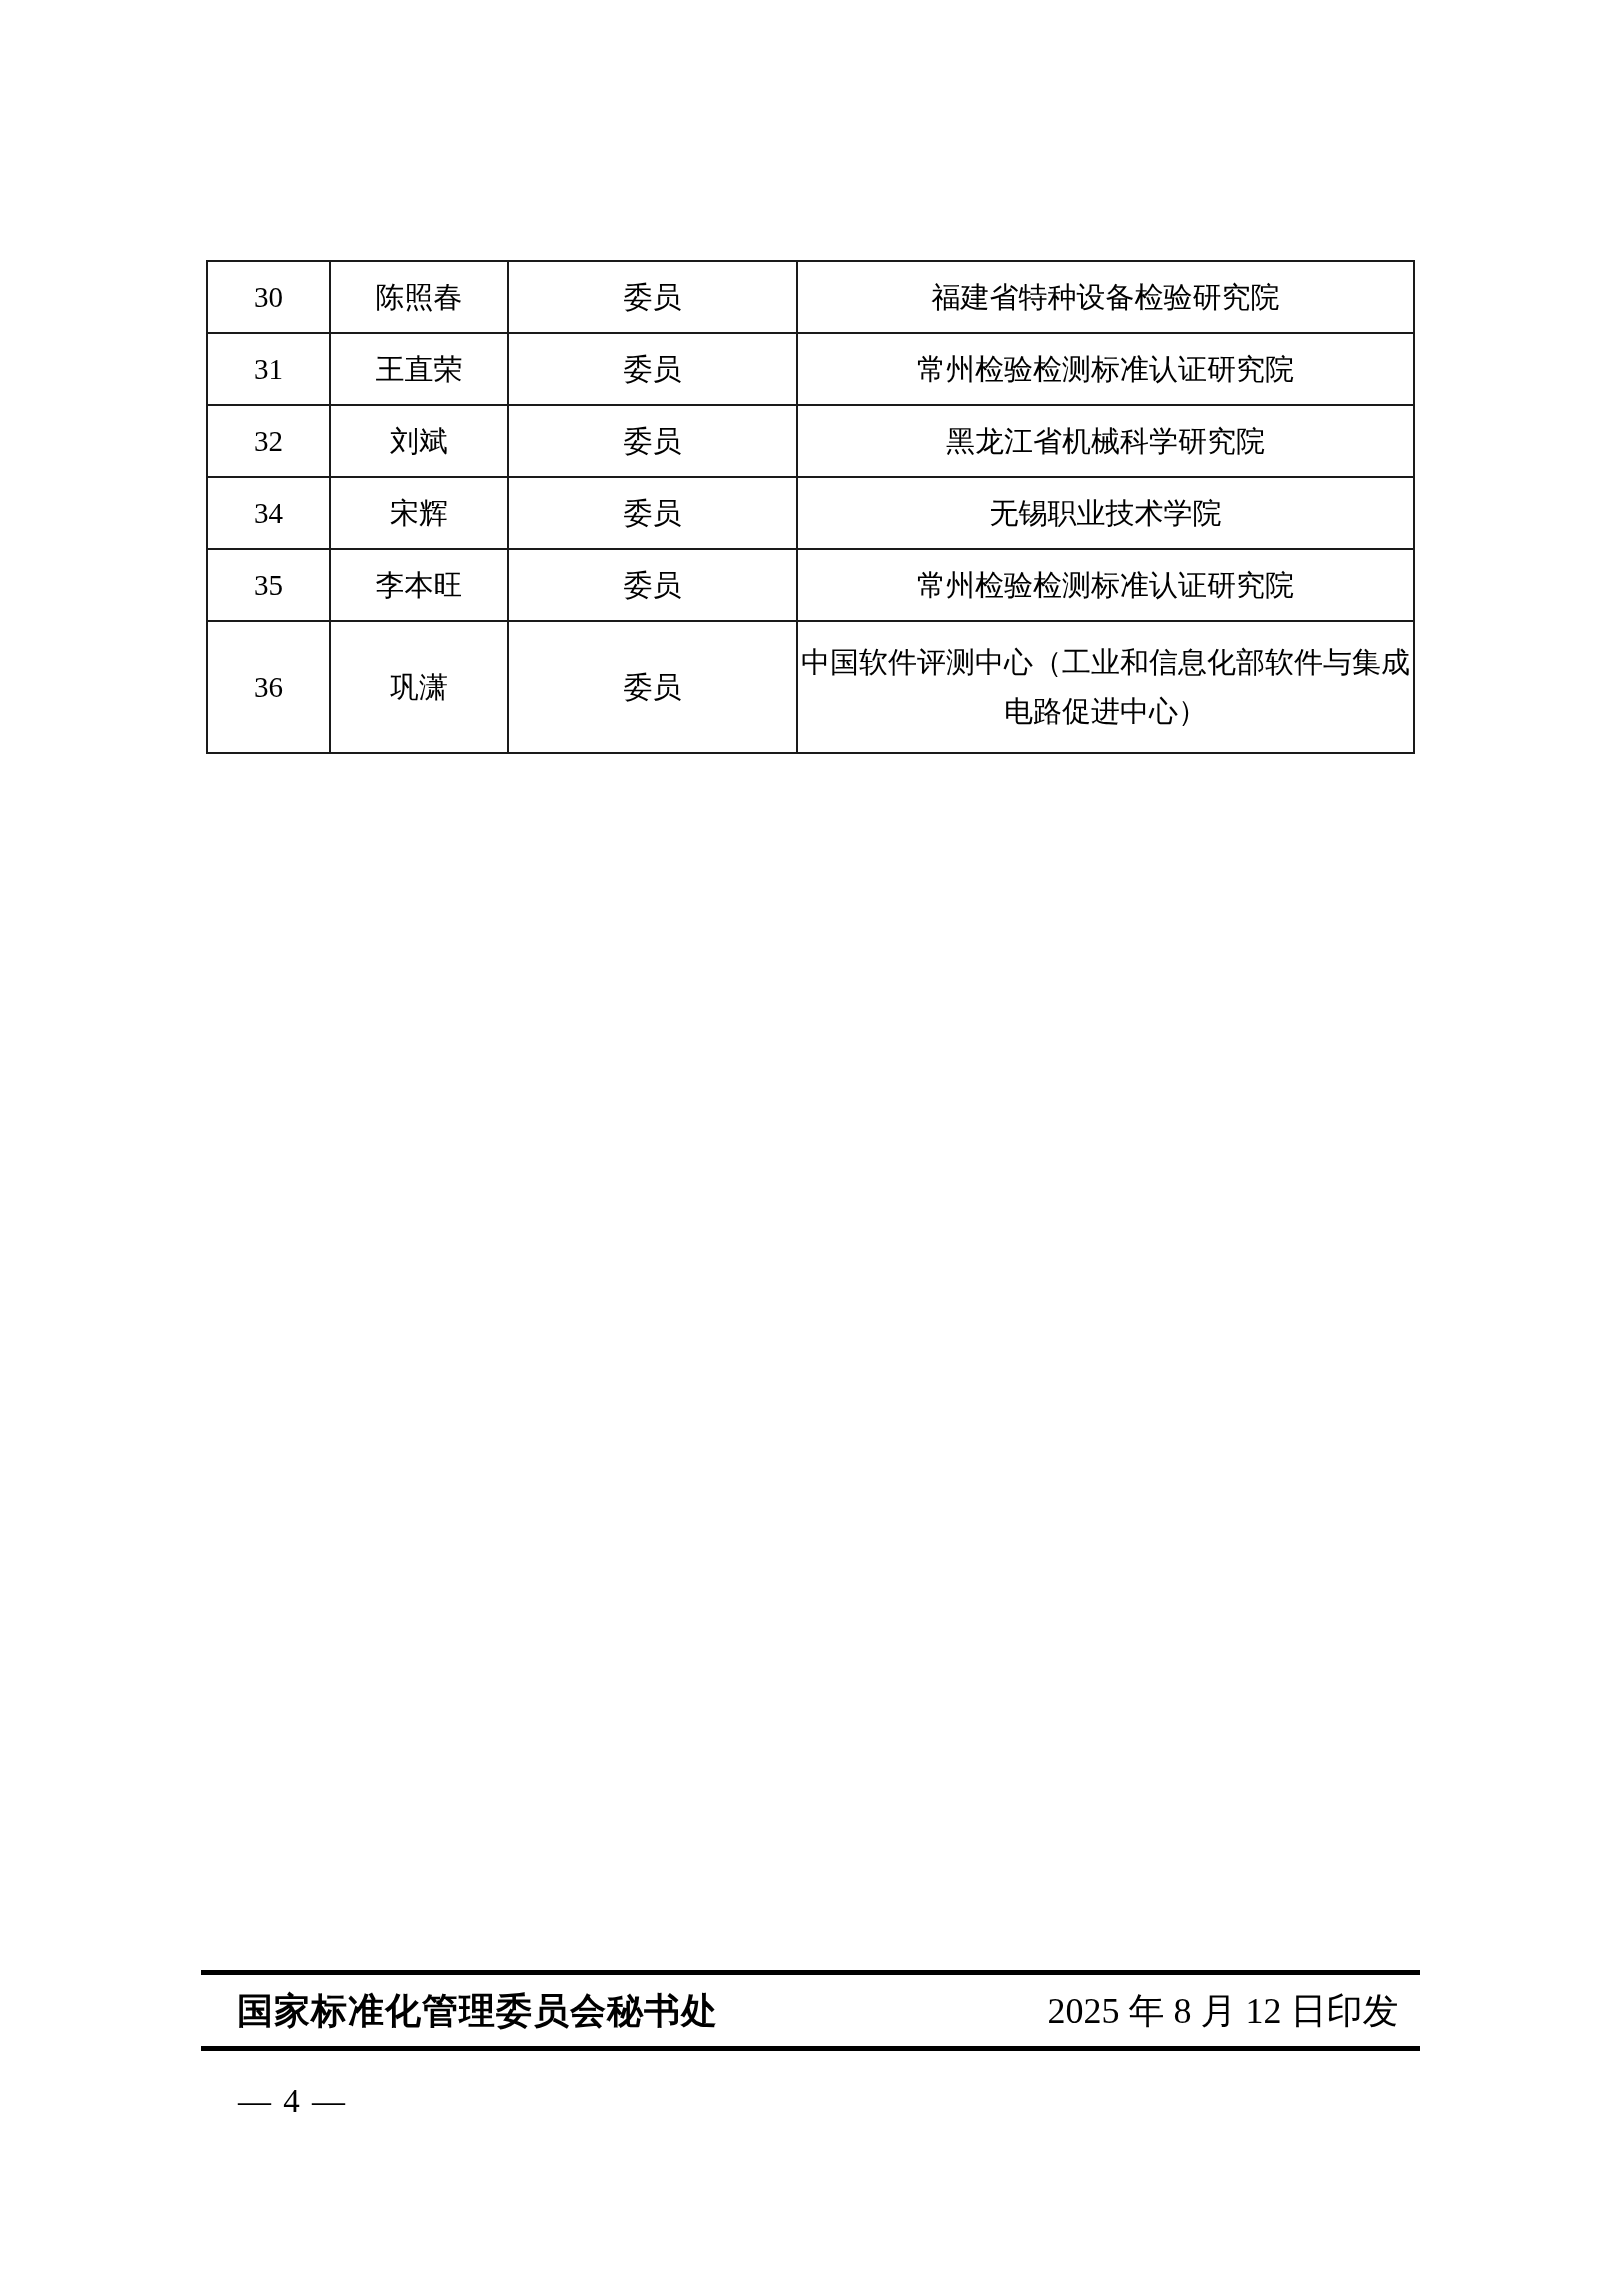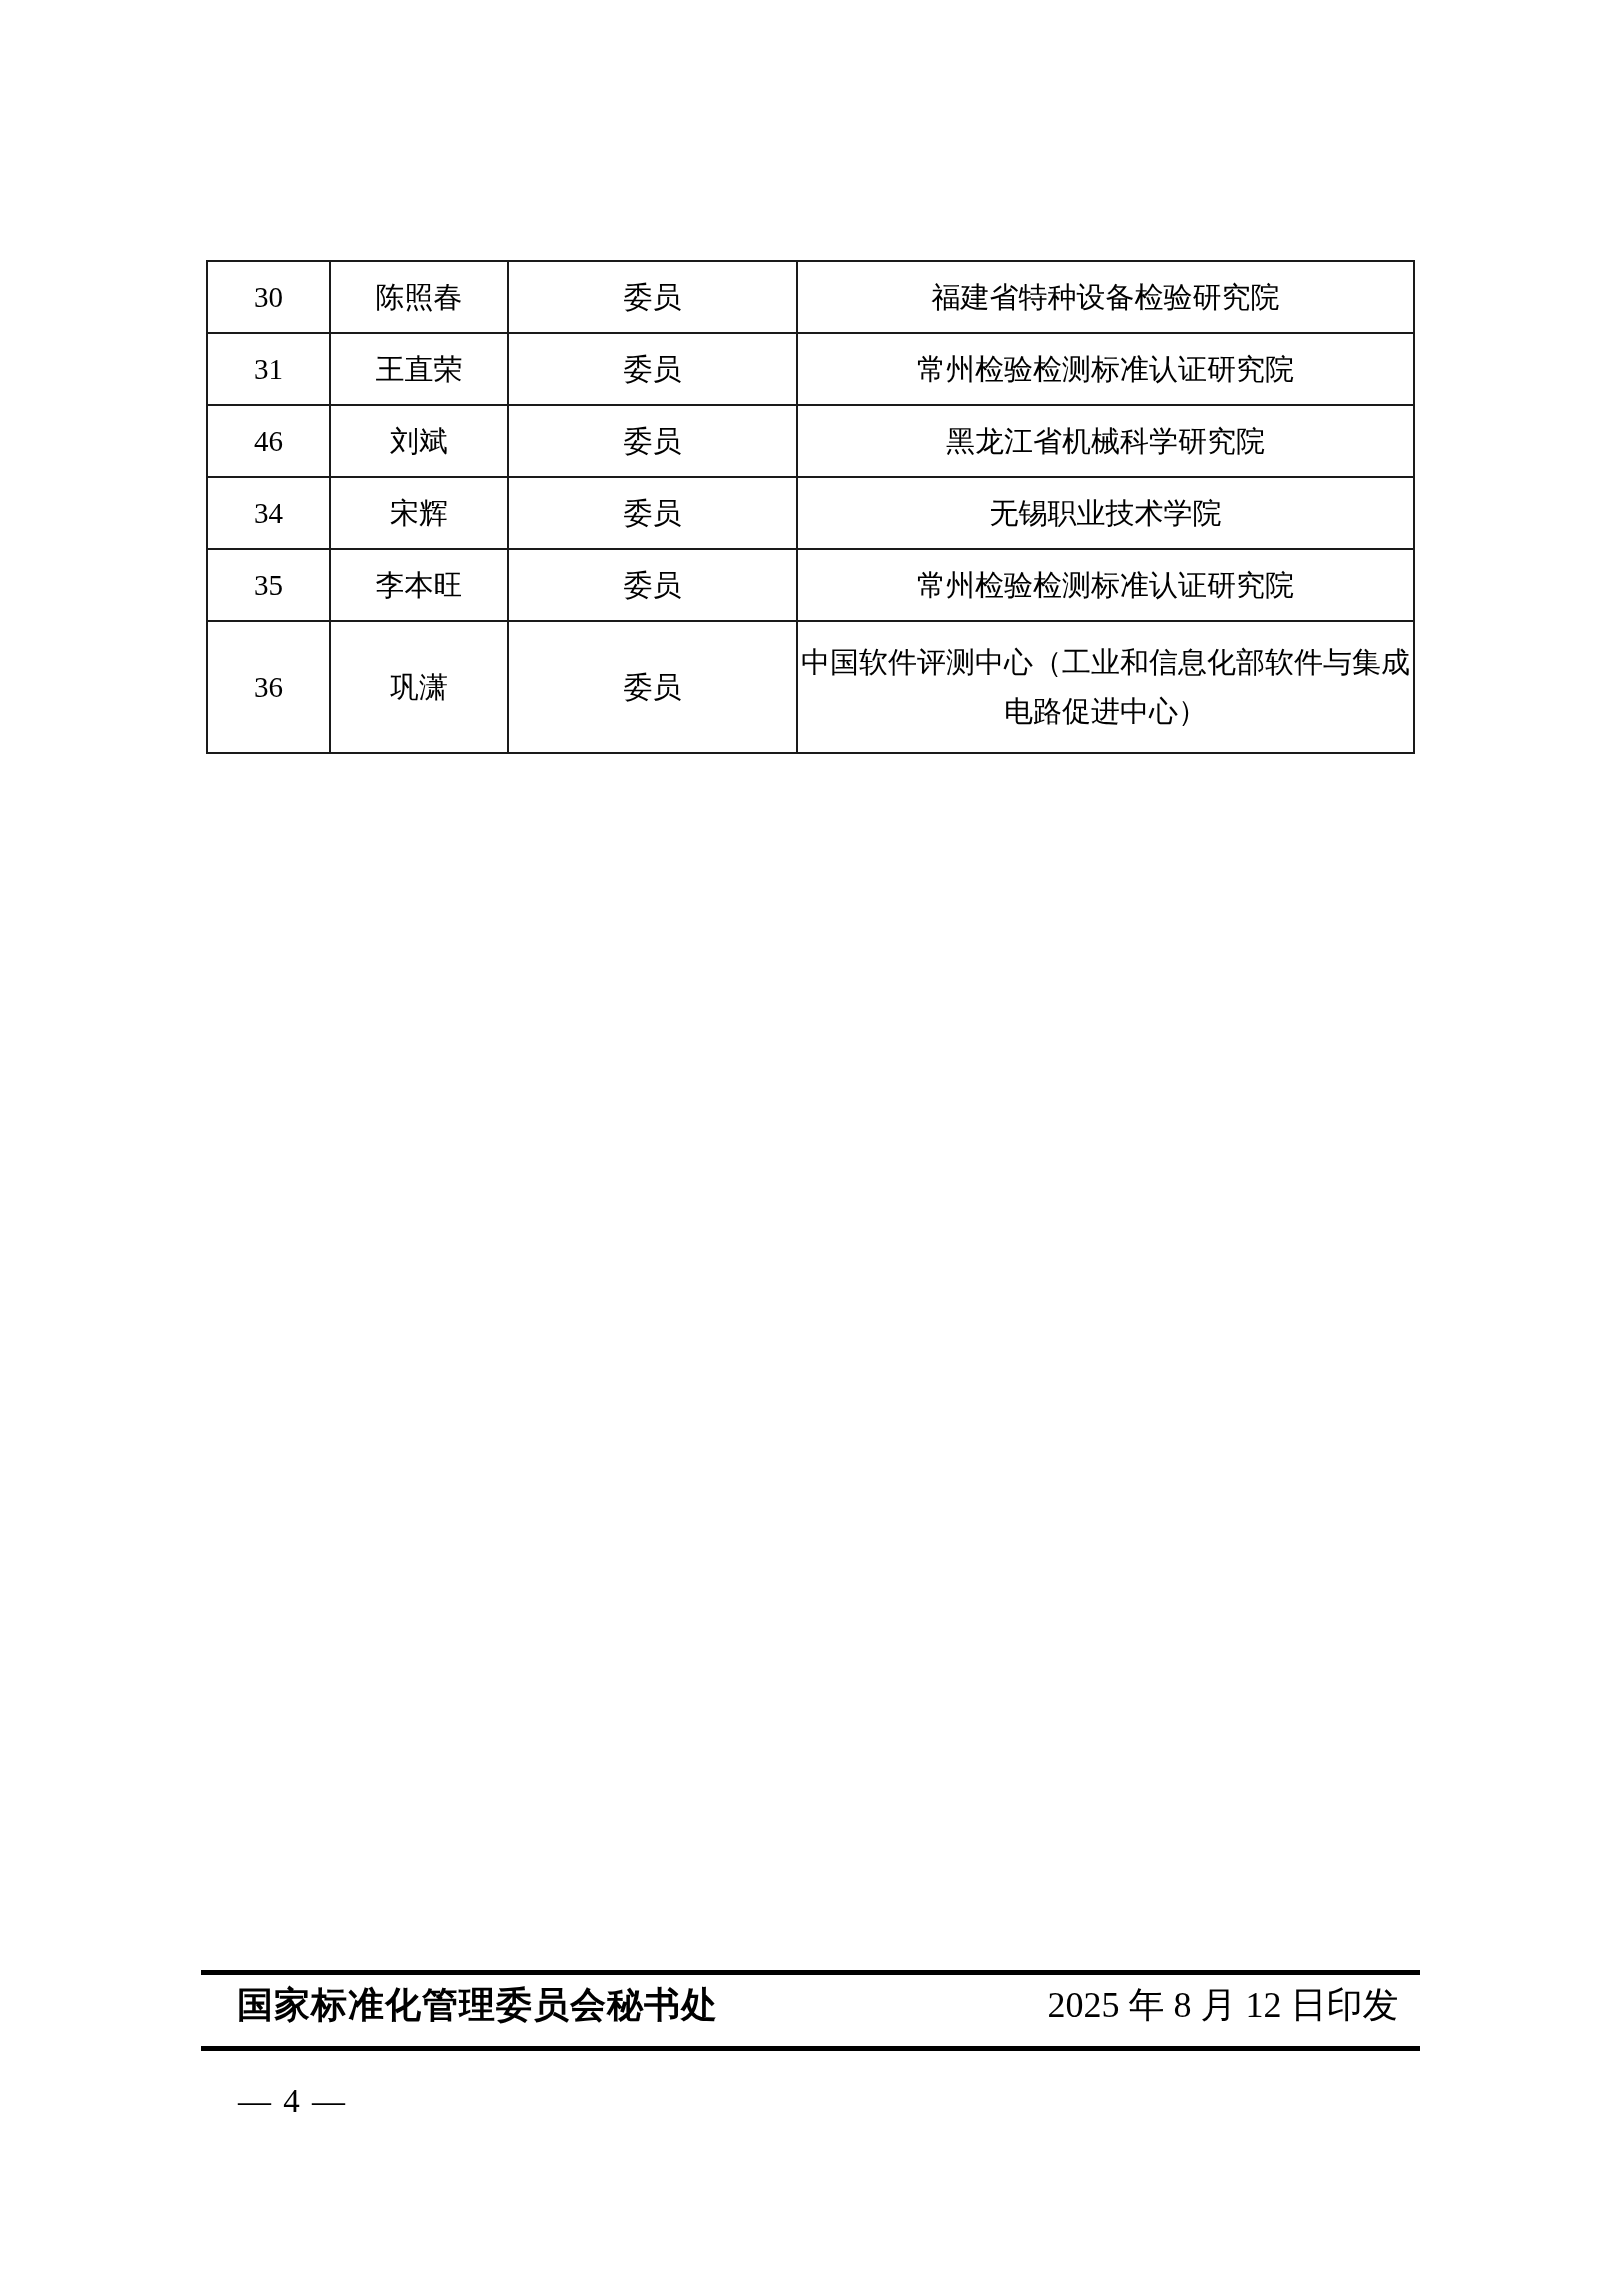--- a/index.html
+++ b/index.html
@@ -51,20 +51,21 @@
   .footer-rule.top { top: 1970px; }
   .footer-rule.bottom { top: 2046px; }
   .footer-row {
     position: absolute;
     left: 201px;
     top: 1981px;
     width: 1219px;
     height: 61px;
     display: flex;
     justify-content: space-between;
+    align-items: center;
     font-size: 36px;
   }
   .footer-issuer {
     margin-left: 36px;
     font-weight: bold;
     letter-spacing: 1px;
   }
   .footer-date {
     margin-right: 21.6px;
   }
@@ -95,21 +96,21 @@
         <td class="c-role">委员</td>
         <td class="c-org">福建省特种设备检验研究院</td>
       </tr>
       <tr>
         <td class="c-num">31</td>
         <td class="c-name">王直荣</td>
         <td class="c-role">委员</td>
         <td class="c-org">常州检验检测标准认证研究院</td>
       </tr>
       <tr>
-        <td class="c-num">46</td>
+        <td class="c-num">32</td>
         <td class="c-name">刘斌</td>
         <td class="c-role">委员</td>
         <td class="c-org">黑龙江省机械科学研究院</td>
       </tr>
       <tr>
         <td class="c-num">34</td>
         <td class="c-name">宋辉</td>
         <td class="c-role">委员</td>
         <td class="c-org">无锡职业技术学院</td>
       </tr>

